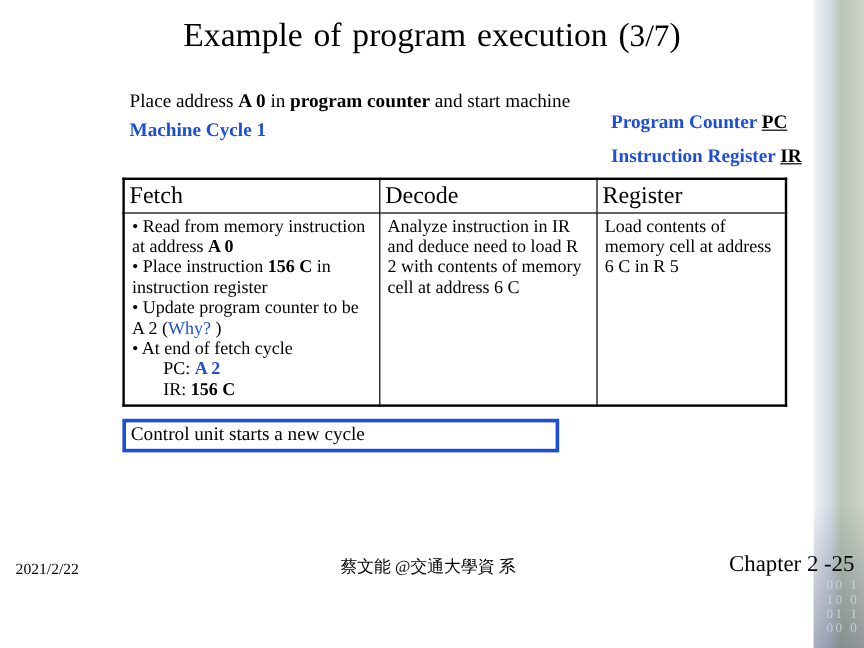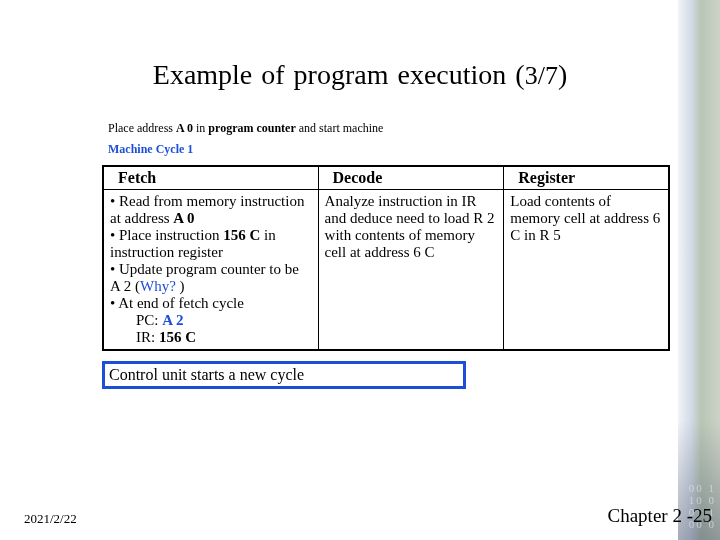--- a/index.html
+++ b/index.html
@@ -25,77 +25,76 @@
     content:"";position:absolute;right:0;bottom:0;width:42px;height:120px;
     background: linear-gradient(to bottom, transparent, rgba(30,40,70,0.35));
   }
   .binbg{position:absolute;right:4px;bottom:10px;color:rgba(220,225,235,0.7);font-family:Liberation Serif, serif;font-size:11px;line-height:12px;letter-spacing:2px;z-index:0;white-space:pre}
   .slide {
     position: relative;
     z-index: 1;
     width: 720px;
     height: 492px;
     box-sizing: border-box;
-    margin-top: 45px;
   }
   .title {
     text-align: center;
     font-size: 28px;
     color: #000;
     padding-top: 14px;
     word-spacing: 2px;
   }
   .upper {
     display: flex;
     margin: 30px 0 8px 0;
     padding: 0 52px 0 108px;
     justify-content: space-between;
   }
   .upper-left {
-    font-size: 12px;
+    font-size: 16px;
   }
   .upper-left .machine-cycle { margin-top: 6px; }
   .upper-right {
     text-align: left;
     font-size: 16px;
     padding-top: 18px;
   }
   .red { color: #1d4ed8; }
   .table {
     margin: 0 50px 10px 102px;
     border: 2px solid #000;
     border-collapse: collapse;
     font-size: 15px;
   }
   .table td {
     border: 1px solid #000;
     vertical-align: top;
     padding: 3px 6px;
   }
-  .table .hcell { font-weight: bold; font-size: 16px; padding: 2px 14px;}
+  .table .hcell { font-weight: normal; font-size: 20px; padding: 2px 4px;}
   .col1 { width: 200px; }
   .col2 { width: 168px; }
   .col3 { width: 144px; }
   .indent { padding-left: 26px; display:block;}
   .control-box {
     margin: 0 0 0 102px;
     border: 3px solid #1d4ed8;
     width: 350px;
     padding: 2px 4px;
     font-size: 16px;
     font-family: Liberation Serif, serif;
   }
   .footer {
     position: absolute;
     bottom: 10px;
-    left: 24px;
+    left: 13px;
     right: 8px;
     font-size: 13px;
     display: flex;
-    justify-content: space-between;
+    justify-content: center;
     align-items: flex-end;
   }
   .footer .left { line-height: 1.2; }
   .footer .center { font-size: 14px; flex:1; text-align:center; padding-left:40px;}
   .footer .right { font-size: 19px; }
   b{font-weight:bold}
 </style>
 </head>
 <body>
 
@@ -109,20 +108,24 @@
   <div class="title">
     <span>Example of program execution (</span><span style="font-size:26px">3/7</span><span>)</span>
   </div>
 
   <div class="upper">
     <div class="upper-left">
       <div>
         <span>Place address </span><b>A 0</b><span> in </span><b>program counter</b><span> and start machine</span>
       </div>
       <div class="machine-cycle"><b class="red">Machine Cycle 1</b></div>
+    </div>
+    <div class="upper-right">
+      <div><b class="red">Program  Counter </b><b style="text-decoration:underline">PC</b></div>
+      <div style="margin-top:10px"><b class="red">Instruction Register </b><b style="text-decoration:underline">IR</b></div>
     </div>
   </div>
 
   <table class="table">
     <tbody>
         <tr>
       <td class="hcell col1">Fetch</td>
       <td class="hcell col2">Decode</td>
       <td class="hcell col3">Register</td>
     </tr>
@@ -140,15 +143,16 @@
     </tr>
   </tbody>
     </table>
 
   <div class="control-box">Control unit starts a new cycle</div>
 
   <div class="footer">
     <div class="left">
       <div>2021/2/22</div>
     </div>
+    <div class="center">蔡文能 @交通大學資 系</div>
     <div class="right">Chapter 2 -25</div>
   </div>
 </div>
 
 </body></html>

